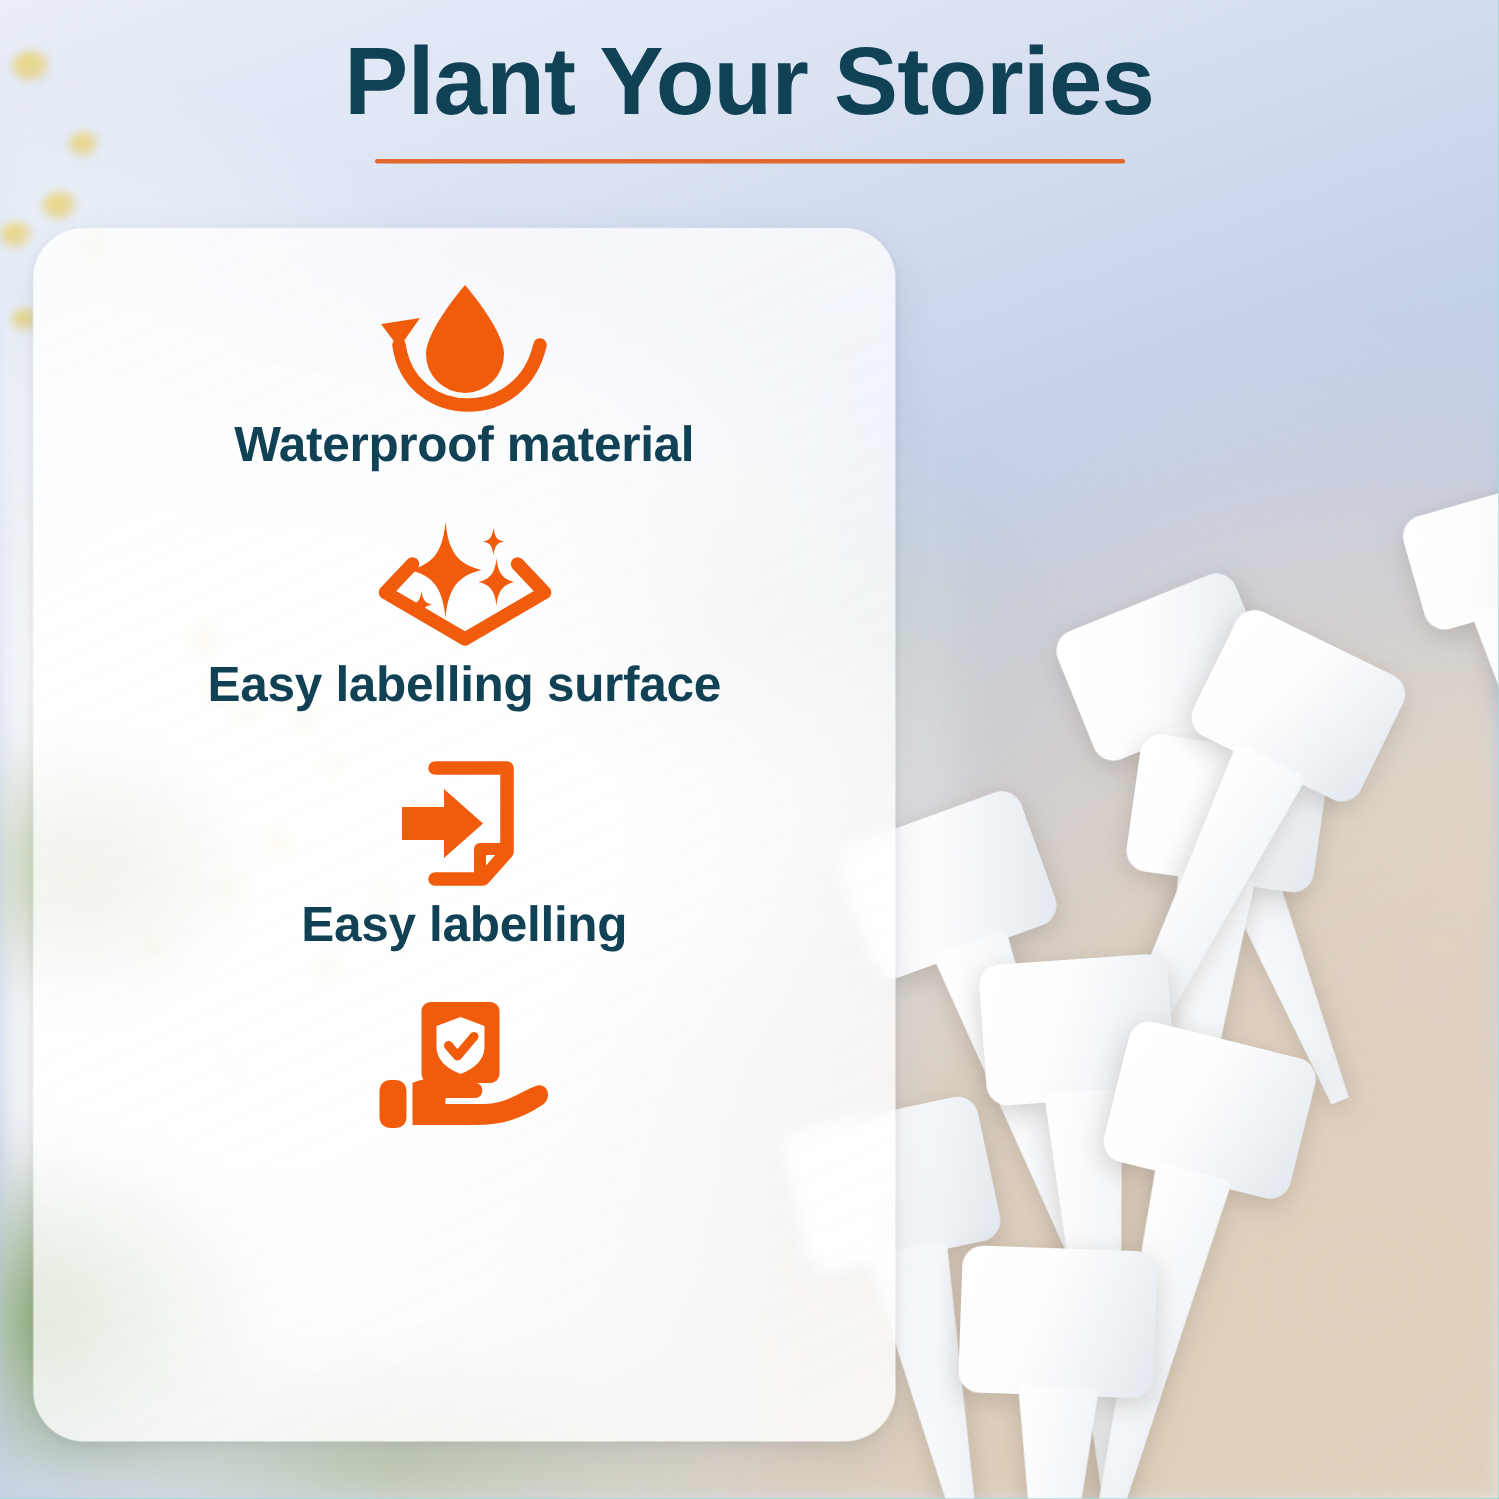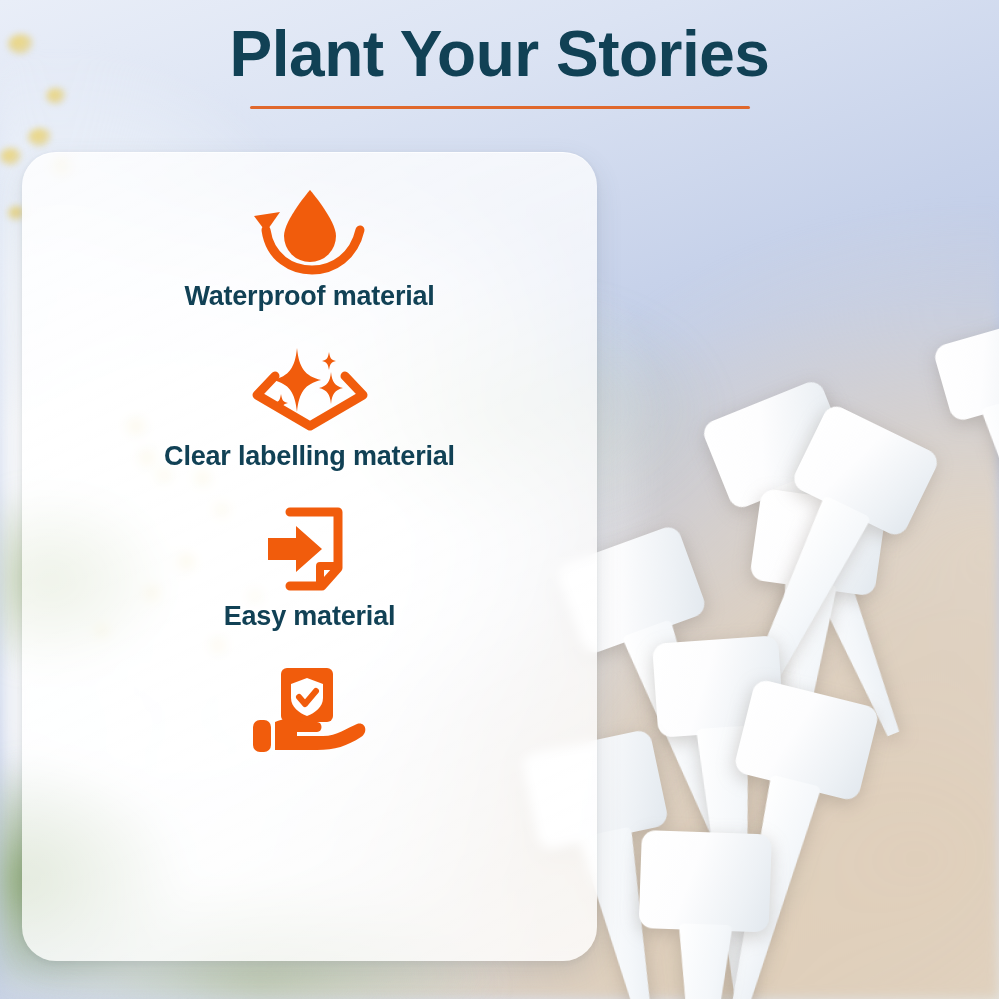--- a/index.html
+++ b/index.html
@@ -120,21 +120,21 @@
   }
   .feature-icon {
     height: 86px;
     display: flex;
     align-items: center;
     justify-content: center;
   }
   .feature-icon svg { display: block; overflow: visible; }
   .feature-label {
     margin-top: 4px;
-    font-size: 27px;
+    font-size: 33px;
     font-weight: 700;
     letter-spacing: -0.2px;
     color: #114155;
     line-height: 40px;
   }
 
   
   .product {
     position: absolute;
     left: 500px;
@@ -260,32 +260,32 @@
     <div class="feature">
       <div class="feature-icon">
         <svg width="130" height="86" viewBox="0 0 130 86" fill="none">
           <path d="M30 30 L12 49 L65 80 L118 49 L100 30" stroke="#f15c0c" stroke-width="9" stroke-linecap="round" stroke-linejoin="round" fill="none"></path>
           <path d="M52 2 C54 22 60 30 76 34 C60 38 54 46 52 66 C50 46 44 38 28 34 C44 30 50 22 52 2 Z" fill="#f15c0c"></path>
           <path d="M86 26 C87 36 90 40 98 42 C90 44 87 48 86 58 C85 48 82 44 74 42 C82 40 85 36 86 26 Z" fill="#f15c0c"></path>
           <path d="M84 6 C85 12 86 14 91 15 C86 16 85 18 84 24 C83 18 82 16 77 15 C82 14 83 12 84 6 Z" fill="#f15c0c"></path>
           <path d="M36 48 C37 54 38 56 43 57 C38 58 37 60 36 66 C35 60 34 58 29 57 C34 56 35 54 36 48 Z" fill="#f15c0c"></path>
         </svg>
       </div>
-      <div class="feature-label">Clear labelling material</div>
+      <div class="feature-label">Easy labelling surface</div>
     </div>
 
     <div class="feature">
       <div class="feature-icon">
         <svg width="100" height="86" viewBox="0 0 100 86" fill="none">
           <path d="M30 6 L78 6 L78 62 L62 80 L30 80" stroke="#f15c0c" stroke-width="9" stroke-linecap="round" stroke-linejoin="round" fill="none"></path>
           <path d="M78 60 L60 60 L60 80" stroke="#f15c0c" stroke-width="8" stroke-linecap="round" stroke-linejoin="round" fill="none"></path>
           <path d="M8 32 L36 32 L36 20 L62 43 L36 66 L36 54 L8 54 Z" fill="#f15c0c"></path>
         </svg>
       </div>
-      <div class="feature-label">Easy material</div>
+      <div class="feature-label">Easy labelling</div>
     </div>
 
     <div class="feature">
       <div class="feature-icon">
         <svg width="118" height="86" viewBox="0 0 118 86" fill="none">
           <rect x="30" y="2" width="52" height="54" rx="6" fill="#f15c0c"></rect>
           <path d="M56 12 L72 18 L72 32 C72 41 64 47 56 50 C48 47 40 41 40 32 L40 18 Z" fill="#ffffff"></path>
           <path d="M48 31 L54 38 L65 25" stroke="#f15c0c" stroke-width="6" stroke-linecap="round" stroke-linejoin="round" fill="none"></path>
           <path d="M24 56 C32 52 44 52 52 56 L66 56 C72 56 72 66 66 66 L46 66
                    L46 70 L72 70 C86 70 96 62 106 58 C114 55 118 66 110 71

